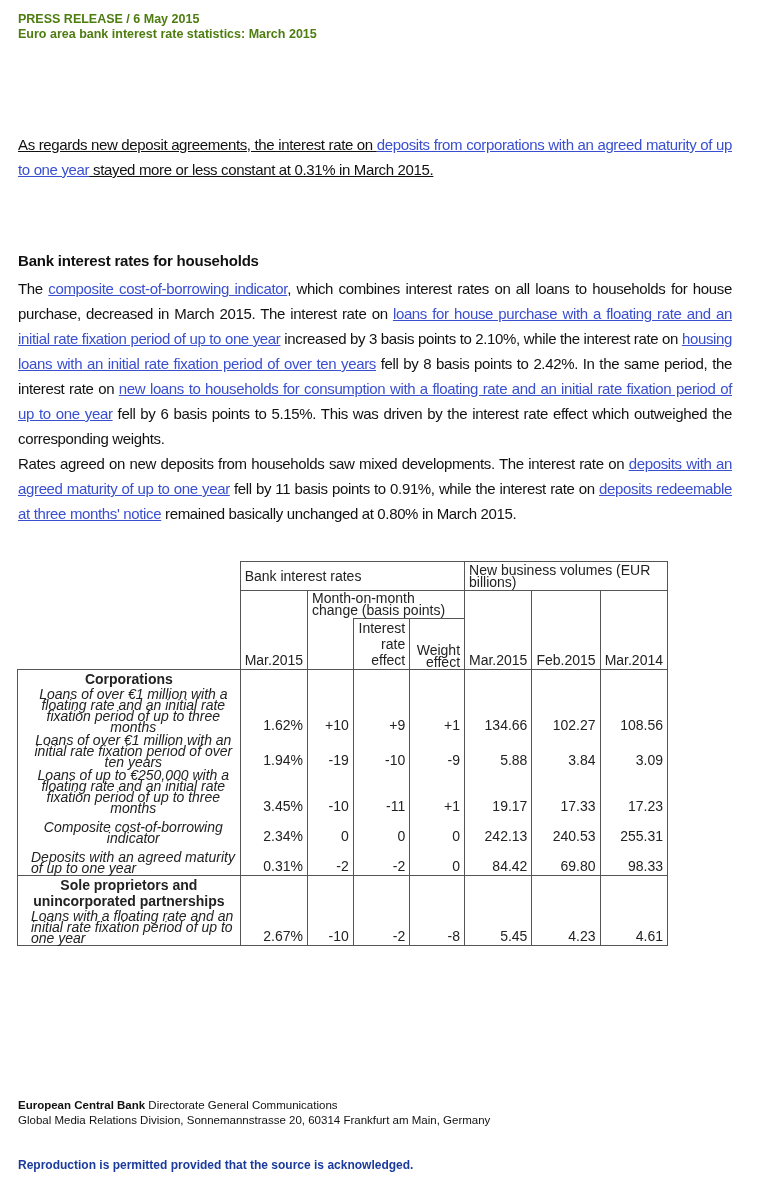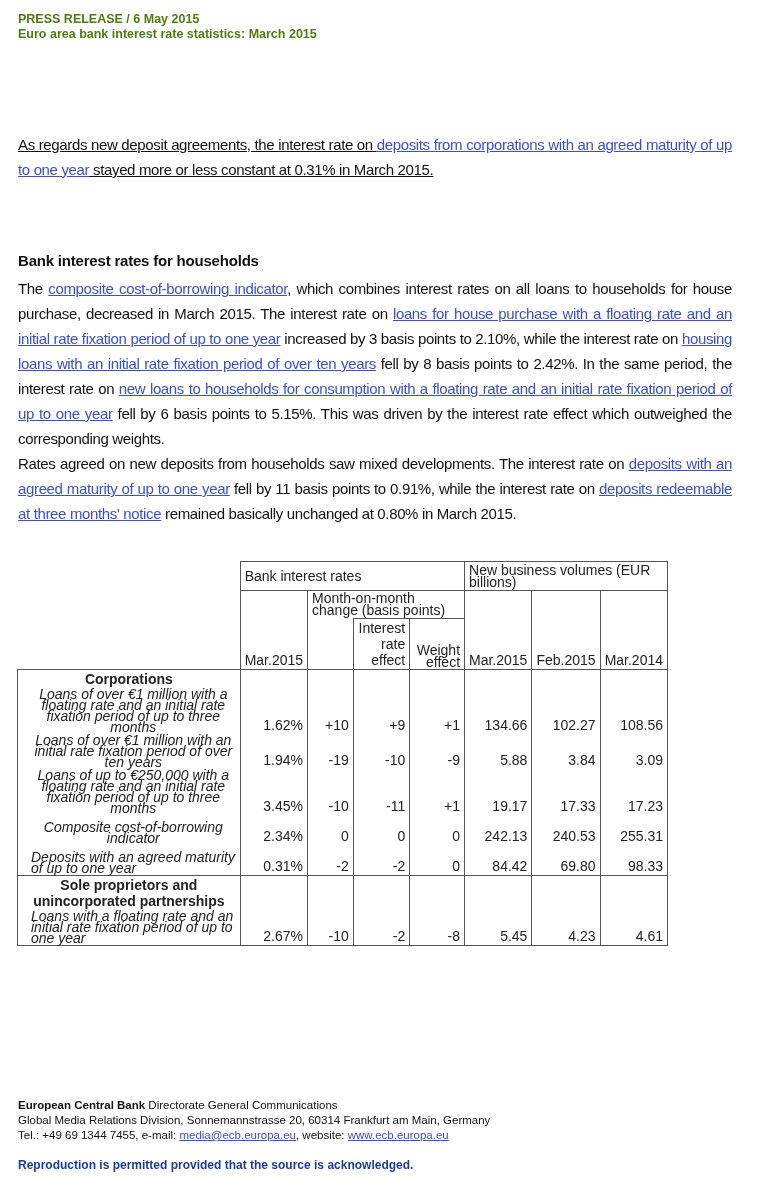--- a/index.html
+++ b/index.html
@@ -160,15 +160,14 @@
         <td class="r bt-none">5.45</td>
         <td class="r bt-none">4.23</td>
         <td class="r bt-none">4.61</td>
       </tr>
     </tbody>
 </table>
 
 <div class="footer">
   <div><b>European Central Bank</b><span> Directorate General Communications</span></div>
   <div>Global Media Relations Division, Sonnemannstrasse 20, 60314 Frankfurt am Main, Germany</div>
-  <div><span>Tel.: +49 69 1344 7455, e-mail: </span><a href="#">media@ecb.europa.eu</a><span>, website: </span><a href="#">www.ecb.europa.eu</a></div>
 </div>
 <div class="repro">Reproduction is permitted provided that the source is acknowledged.</div>
 
 </body></html>

